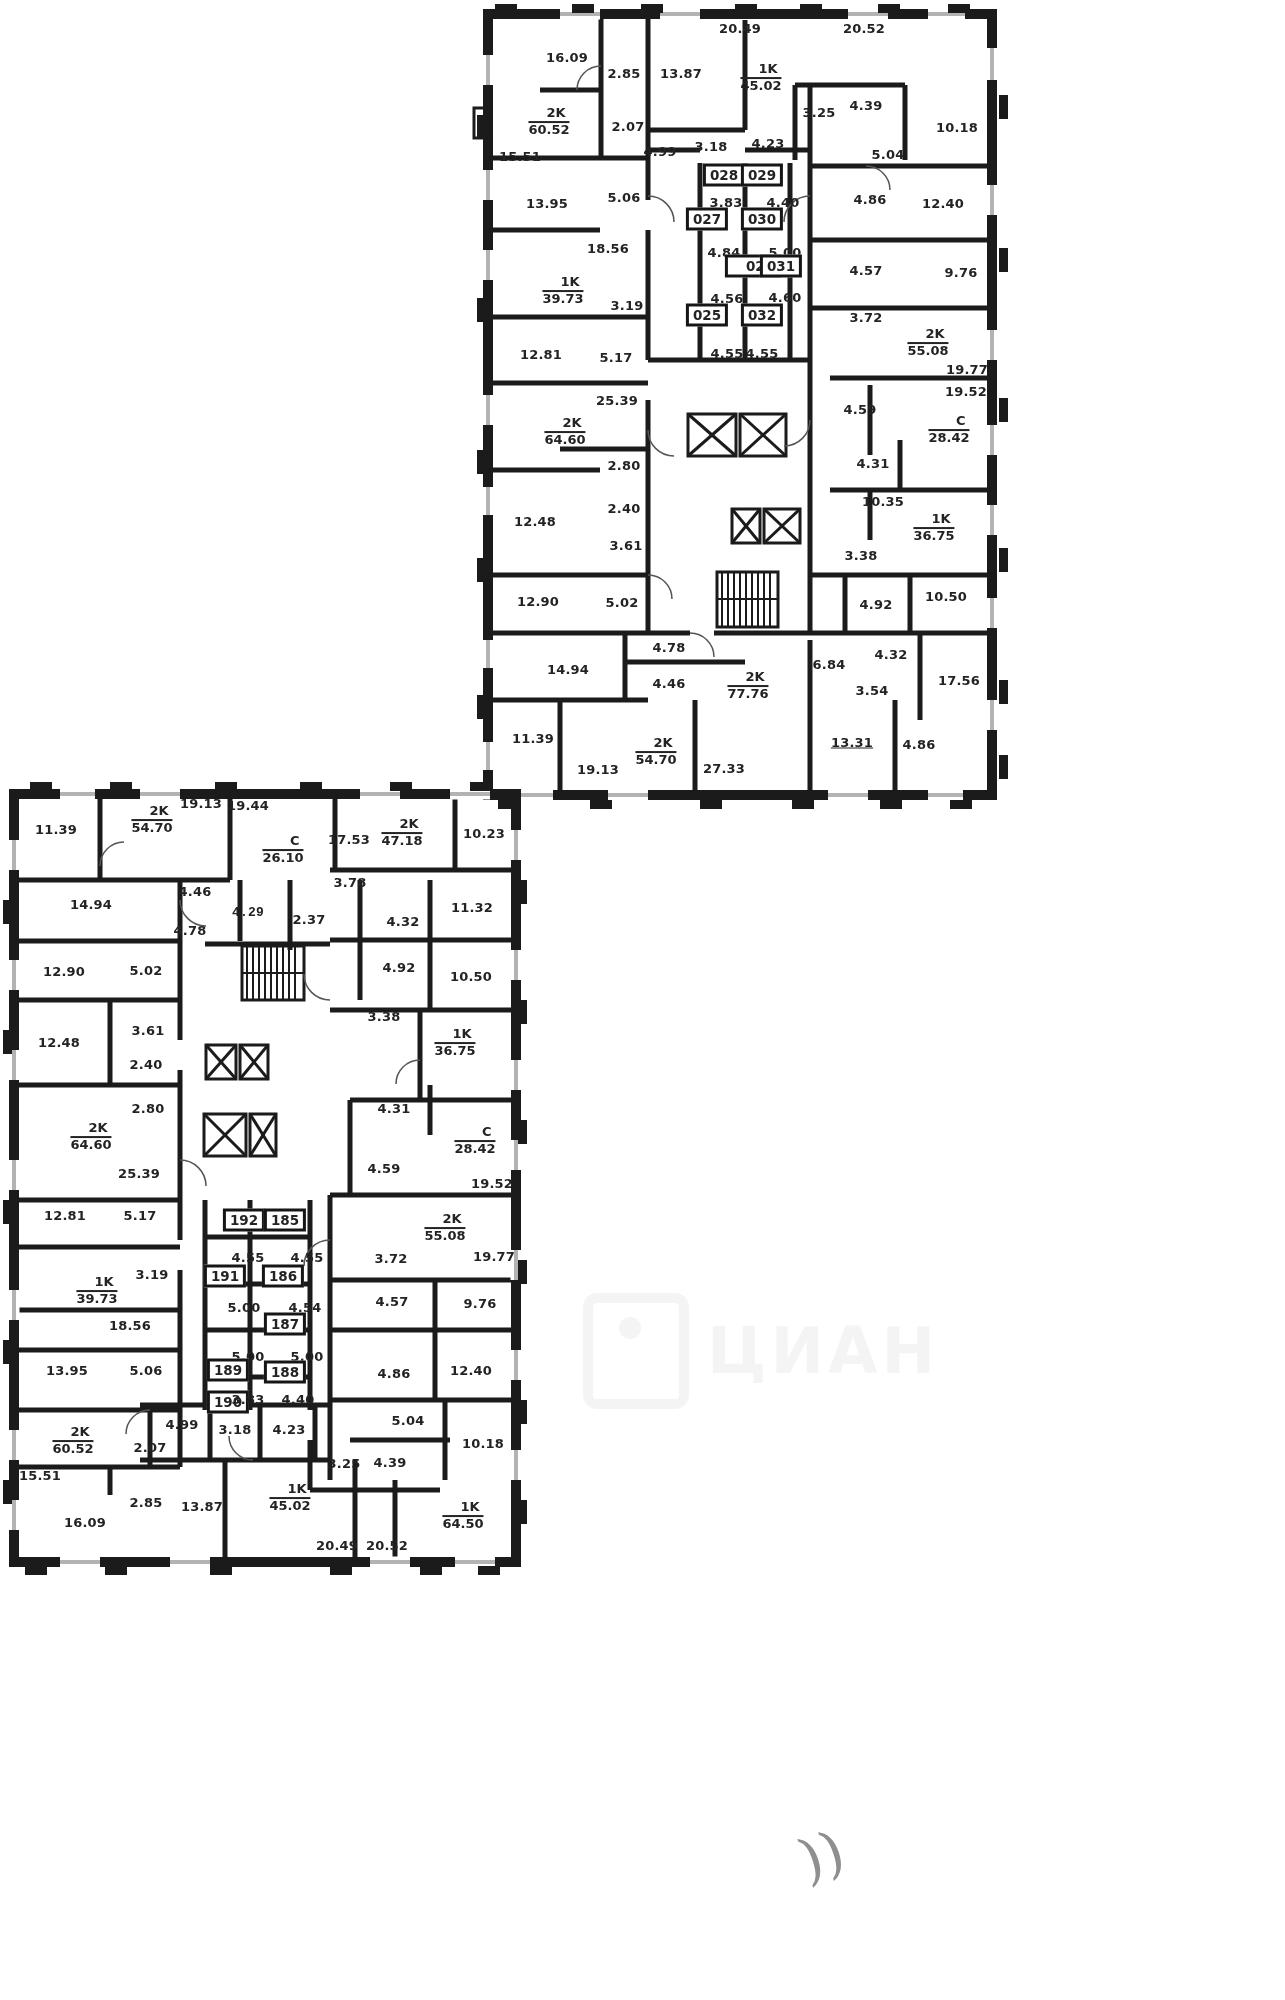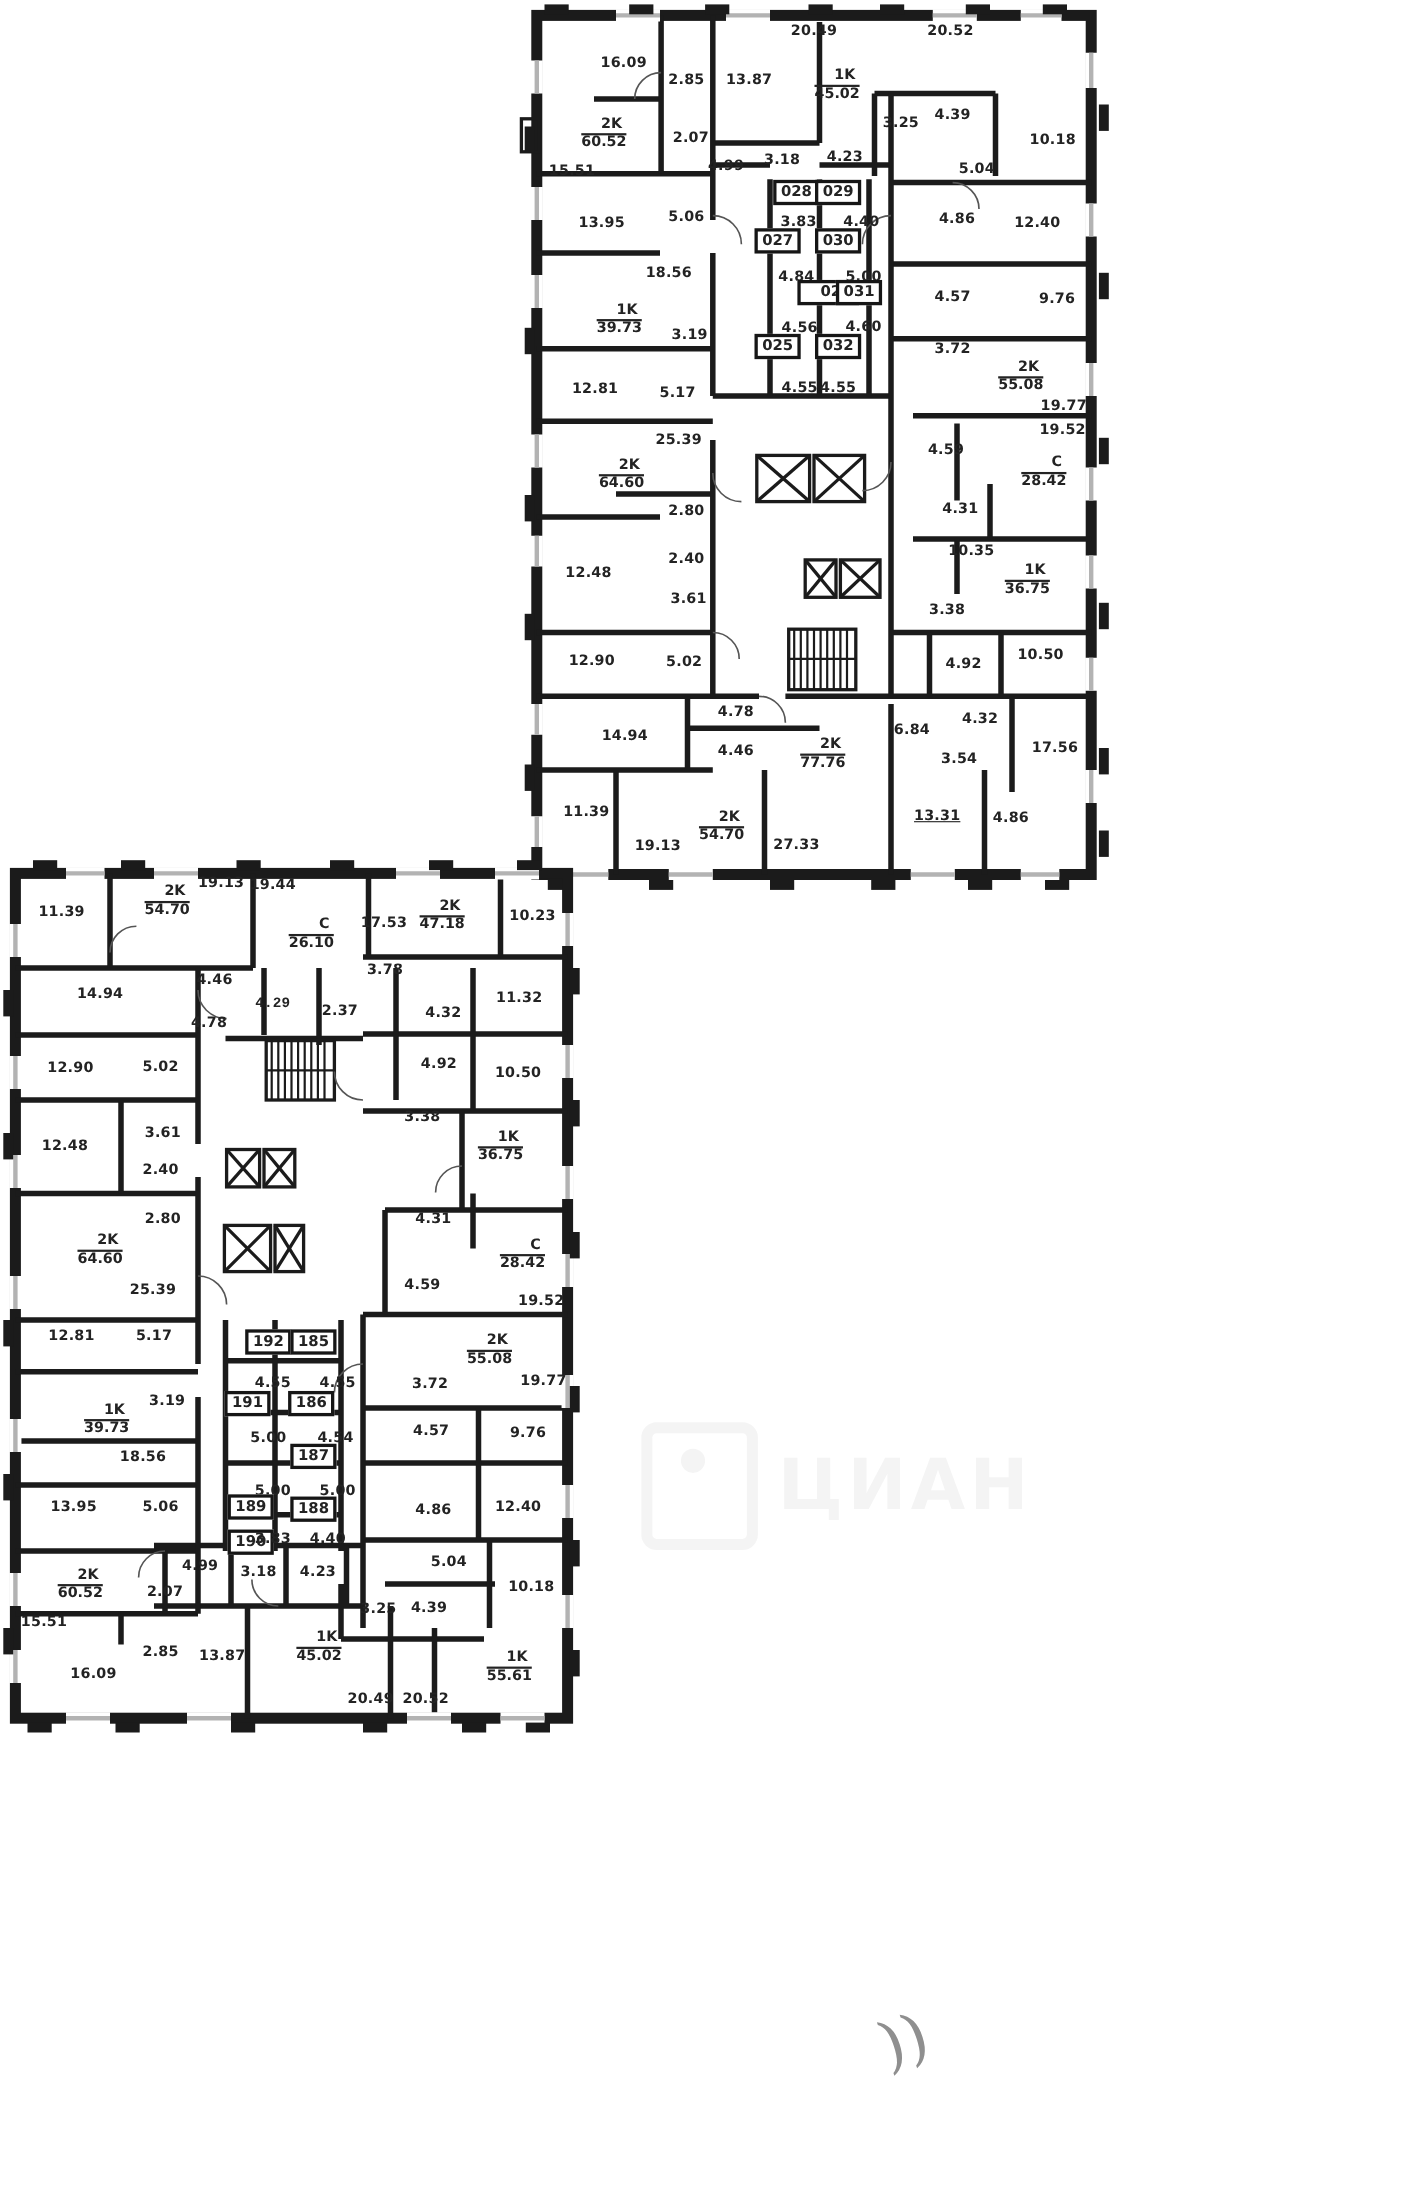--- a/index.html
+++ b/index.html
@@ -419,21 +419,21 @@
       <div class="lbl num" style="left: 483px; top: 1443px;">10.18</div>
       <div class="lbl num" style="left: 146px; top: 1502px;">2.85</div>
       <div class="lbl num" style="left: 85px; top: 1522px;">16.09</div>
       <div class="lbl num" style="left: 202px; top: 1506px;">13.87</div>
       <div class="lbl unit" style="left: 290px; top: 1498px;">
         <span class="ut">1K</span>
         <span class="ub">45.02</span>
       </div>
       <div class="lbl unit" style="left: 463px; top: 1516px;">
         <span class="ut">1K</span>
-        <span class="ub">55.61</span>
+        <span class="ub">64.50</span>
       </div>
       <div class="lbl num" style="left: 337px; top: 1545px;">20.49</div>
       <div class="lbl num" style="left: 387px; top: 1545px;">20.52</div>
     </div>
 
   <div class="wm-cian">
     <span class="cian-logo"></span>
     <span class="cian-text">ЦИАН</span>
   </div>
   <div class="wm-restate">

